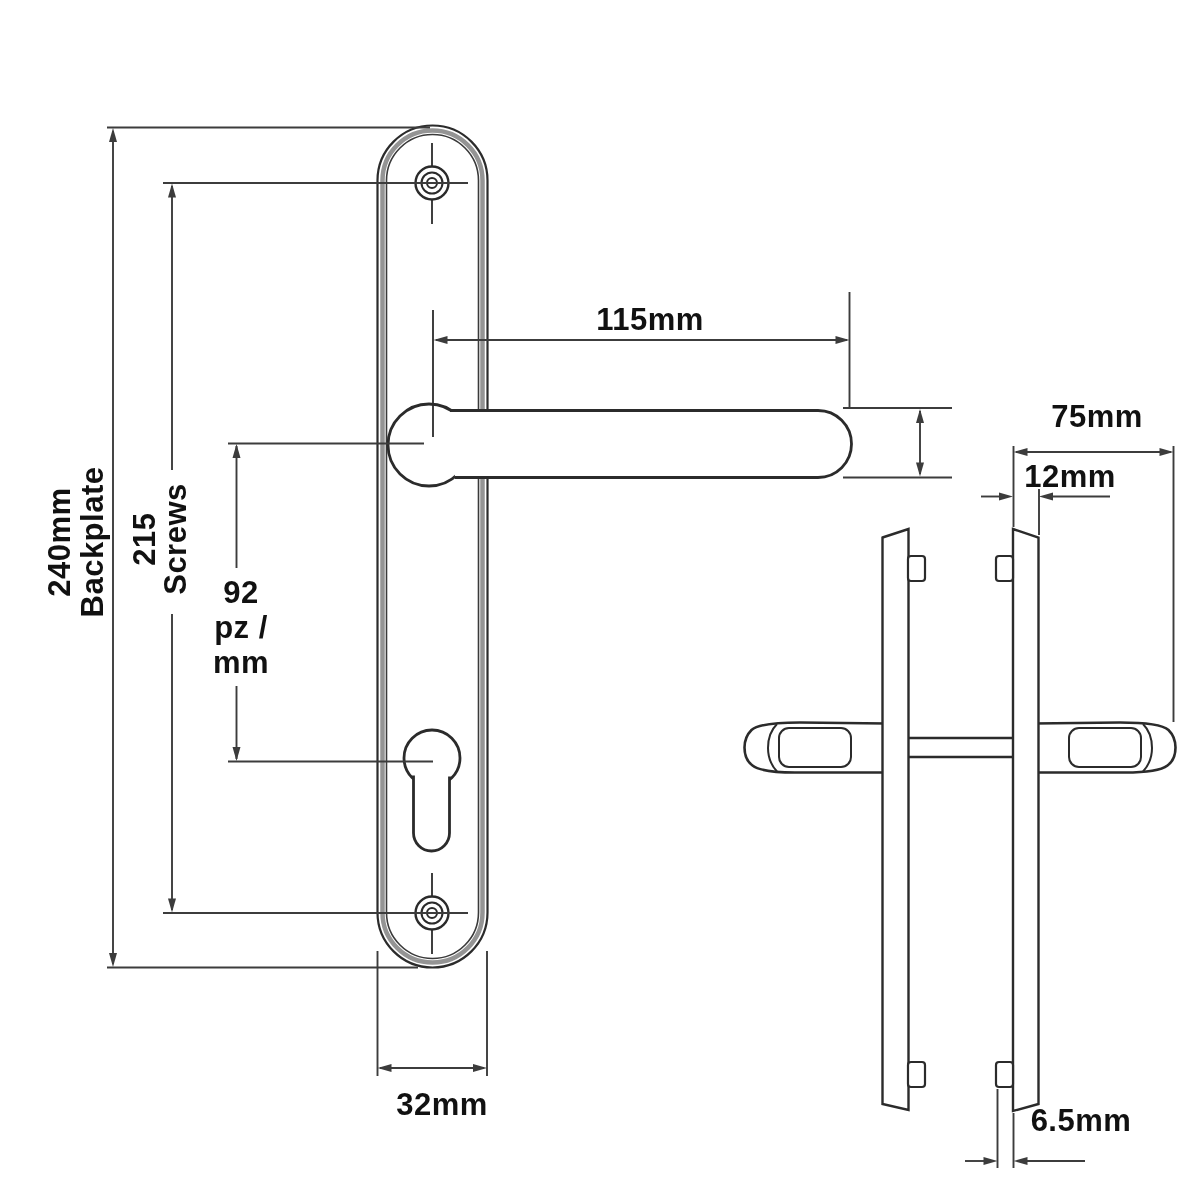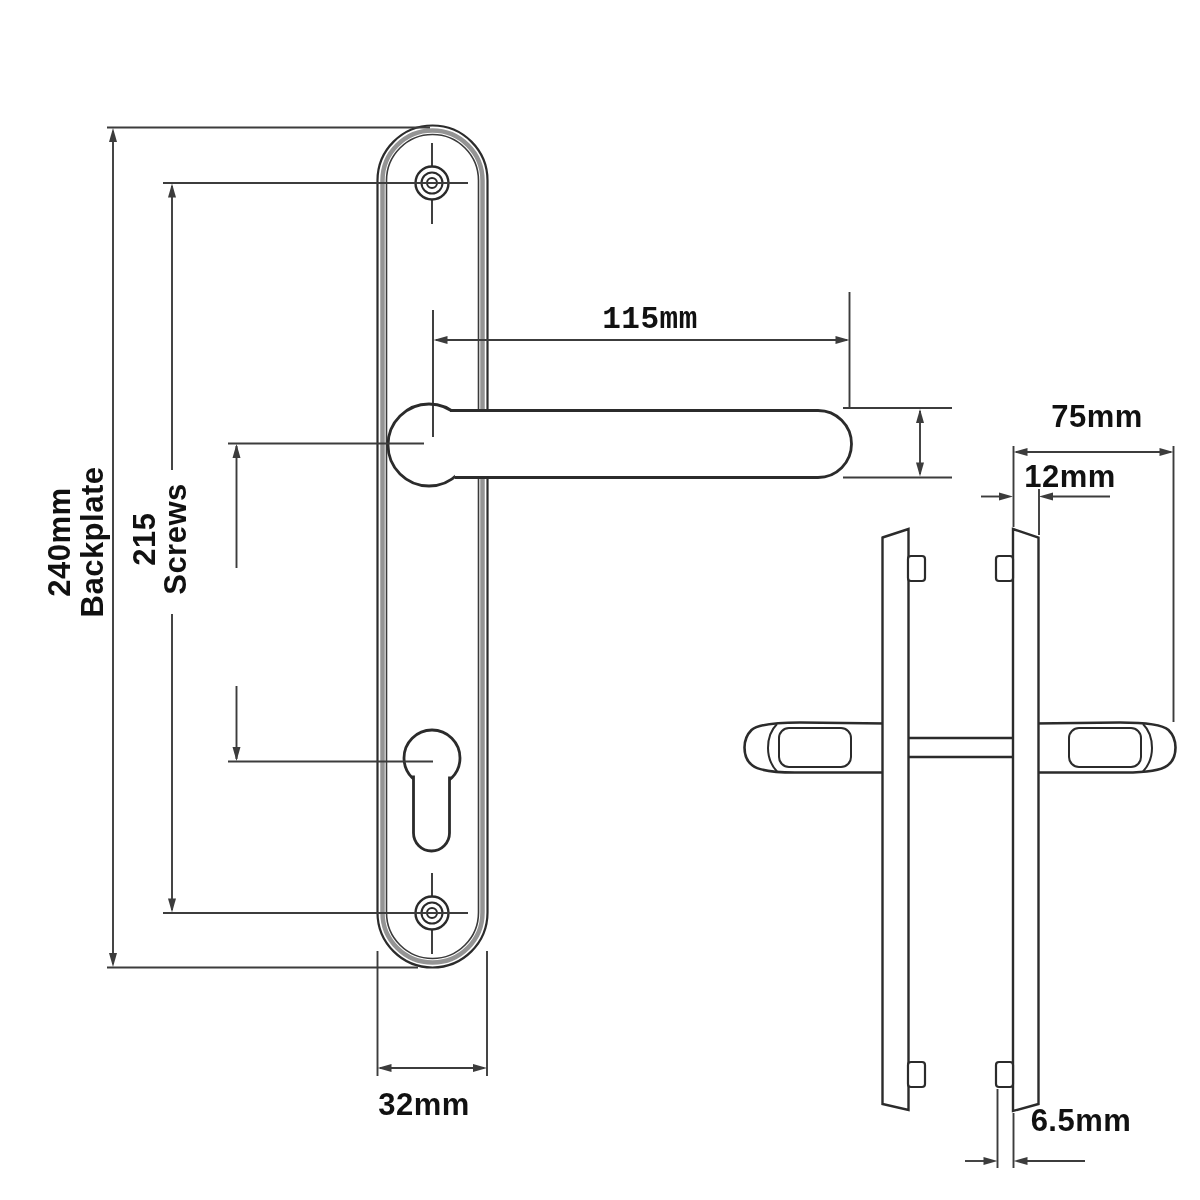--- a/index.html
+++ b/index.html
@@ -188,24 +188,29 @@
   <div class="dim-label rotated" style="left:-34px; top:509px; width:220px; height:66px; line-height:33px;">
     <span class="ln">240mm</span>
     <span class="ln">Backplate</span>
   </div>
 
   <div class="dim-label rotated" style="left:50px; top:508px; width:220px; height:62px; line-height:31px;">
     <span class="ln">215</span>
     <span class="ln">Screws</span>
   </div>
 
-
-  <div class="dim-label" style="left:570px; top:303px; width:160px;font-family:Liberation Mono, monospace;">115mm</div>
+  <div class="dim-label" style="left:181px; top:575px; width:120px; line-height:35px;">
+    <span class="ln">92</span>
+    <span class="ln">pz /</span>
+    <span class="ln">mm</span>
+  </div>
+
+  <div class="dim-label" style="left:570px; top:303px; width:160px;">115mm</div>
 
   <div class="dim-label" style="left:1027px; top:400px; width:140px;">75mm</div>
 
   <div class="dim-label" style="left:1000px; top:460px; width:140px;">12mm</div>
 
-  <div class="dim-label" style="left:354px; top:1088px; width:140px;">32mm</div>
+  <div class="dim-label" style="left:372px; top:1088px; width:140px;">32mm</div>
 
   <div class="dim-label" style="left:1001px; top:1104px; width:160px;">6.5mm</div>
 
 </div>
 
 </body></html>

